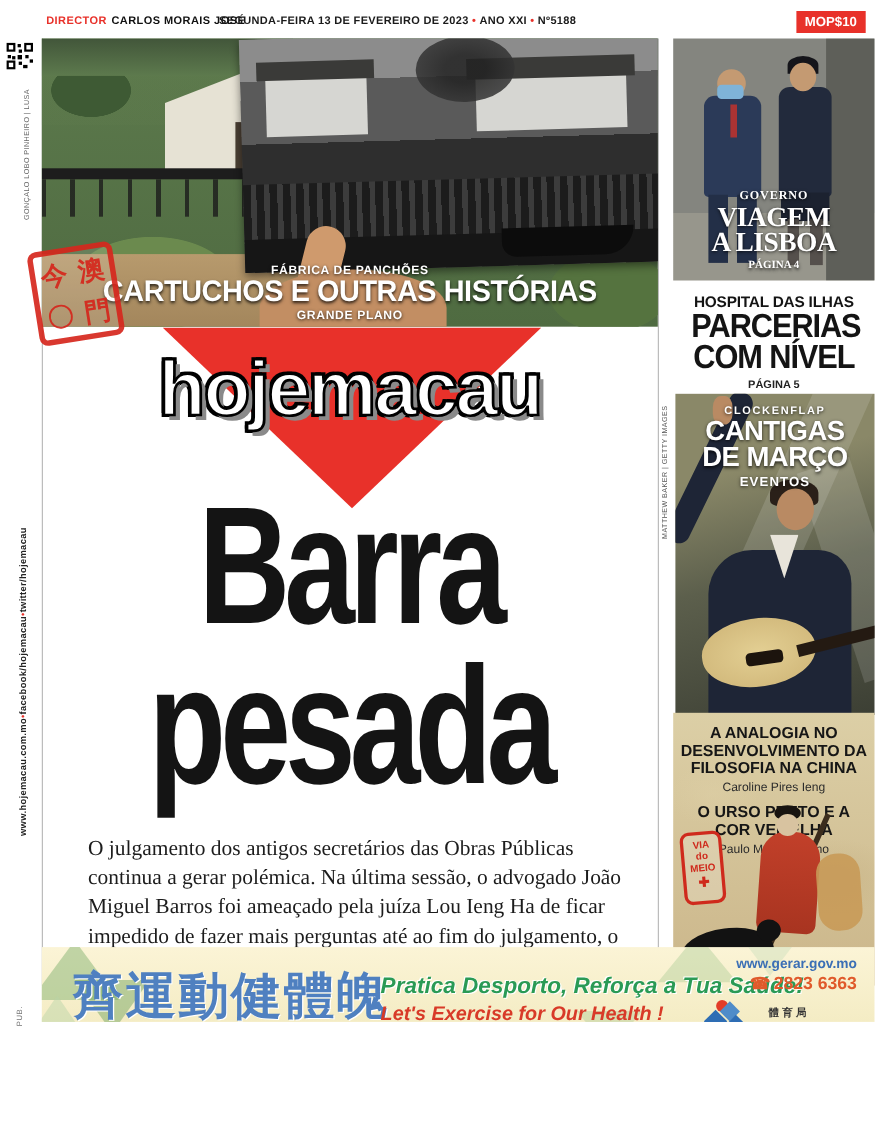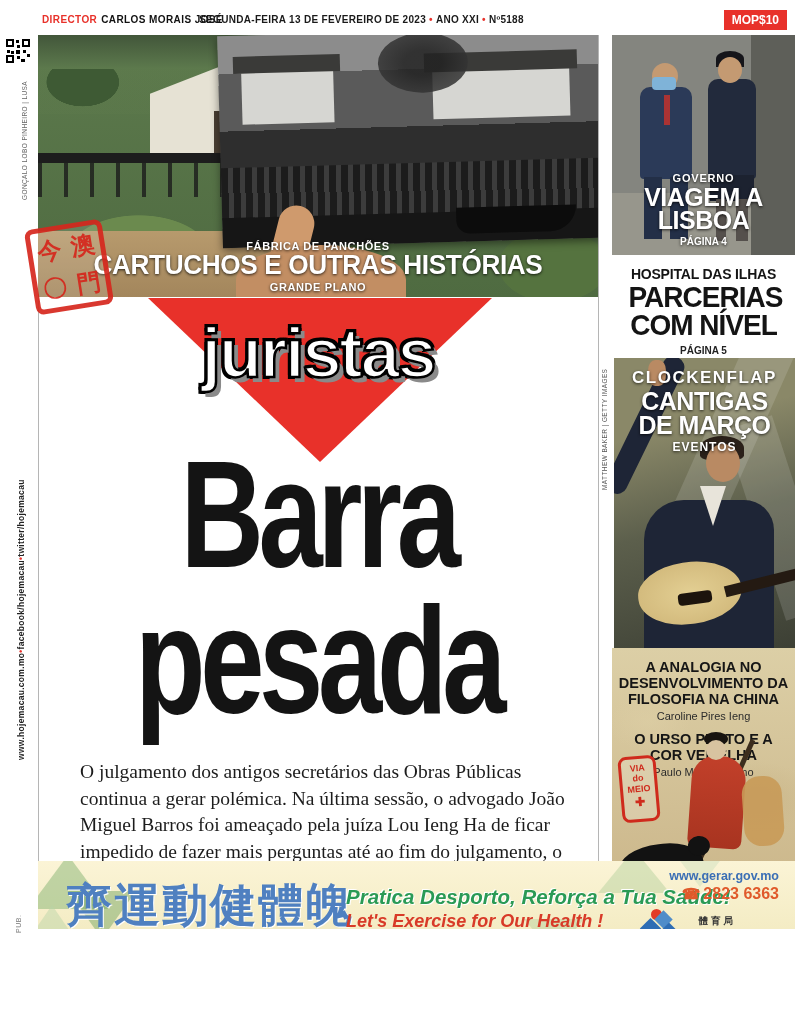--- a/index.html
+++ b/index.html
@@ -103,21 +103,21 @@
   .fig-man-mask { position:absolute; left:40px; top:42px; width:24px; height:13px; border-radius:4px; background:#7fb3d8; }
   .fig-man-tie { position:absolute; left:52px; top:60px; width:6px; height:30px; background:#a33; }
   .fig-man-legs { position:absolute; left:32px; top:142px; width:44px; height:62px;
     background:linear-gradient(90deg,#232f47 0 18px, transparent 18px 26px, #232f47 26px 44px); }
   .fig-wom { left:96px; top:44px; width:48px; height:100px; background:#222a3c; }
   .fig-wom-head { position:absolute; left:106px; top:22px; width:24px; height:26px; border-radius:50%; background:#c49a72; }
   .fig-wom-hair { position:absolute; left:104px; top:16px; width:28px; height:16px; border-radius:50% 50% 0 0; background:#15151a; }
   .fig-wom-skirt { position:absolute; left:98px; top:140px; width:44px; height:26px; background:#1c2230; }
   .fig-wom-legs { position:absolute; left:104px; top:164px; width:32px; height:42px;
     background:linear-gradient(90deg,#55504c 0 10px, transparent 10px 20px, #55504c 20px 30px); }
-  .gov-cap { position:absolute; left:0; right:0; bottom:8px; text-align:center; color:#fff; text-shadow:0 1px 3px #000c; }
+  .gov-cap { position:absolute; left:0; right:0; bottom:8px; text-align:center; color:#fff; text-shadow:0 1px 3px #000c;font-family:Liberation Serif, serif; }
   .gov-kicker { font-size:11px; font-weight:bold; letter-spacing:.8px; }
   .gov-title { font-size:25px; font-weight:800; line-height:.95; letter-spacing:-.5px; width:120px; margin:2px auto 0; }
   .gov-page { font-size:10px; font-weight:bold; margin-top:3px; }
 
   .story2 { position:absolute; left:612px; top:266px; width:183px; text-align:center; color:#141414; }
   .s2-kicker { font-size:14px; font-weight:800; letter-spacing:-.2px; }
   .s2-title { font-size:28px; font-weight:800; line-height:.92; letter-spacing:-1px; width:150px; margin:3px auto 0; transform:scaleY(1.08); }
   .s2-page { font-size:10px; font-weight:bold; margin-top:8px; color:#222; }
 
   .clock-credit { position:absolute; left:601px; top:360px; height:130px; font-size:6.5px; color:#555; letter-spacing:.4px; }
@@ -127,21 +127,21 @@
   .clock-arm { position:absolute; left:20px; top:-8px; width:22px; height:150px; background:#1e2536; transform:rotate(26deg); border-radius:10px; }
   .clock-hand { position:absolute; left:34px; top:2px; width:18px; height:26px; background:#b98a63; border-radius:40%; }
   .clock-body { position:absolute; left:30px; bottom:-20px; width:130px; height:170px; background:#1e2536; border-radius:40px 30px 0 0; }
   .clock-head { position:absolute; left:92px; top:86px; width:34px; height:38px; border-radius:50%; background:#b98a63; }
   .clock-hair { position:absolute; left:86px; top:78px; width:44px; height:24px; border-radius:50% 50% 20% 20%; background:#2a2019; }
   .clock-shirt { position:absolute; left:86px; top:128px; width:26px; height:40px; background:#e8e4da; clip-path:polygon(0 0,100% 0,50% 100%); }
   .guitar { position:absolute; left:24px; bottom:26px; width:104px; height:62px; background:radial-gradient(#e3cf93,#cdb375); border-radius:48% 52% 50% 50%; transform:rotate(-8deg); }
   .guitar-neck { position:absolute; left:110px; bottom:62px; width:78px; height:11px; background:#241a12; transform:rotate(-14deg); }
   .guitar-pick { position:absolute; left:64px; bottom:46px; width:34px; height:12px; background:#1c140d; border-radius:4px; transform:rotate(-8deg); }
   .clock-cap { position:absolute; left:0; right:0; top:10px; text-align:center; color:#fff; text-shadow:0 1px 3px #000b; z-index:5; }
-  .clock-kicker { font-size:17px; font-weight:bold; letter-spacing:1.5px; }
+  .clock-kicker { font-size:10px; font-weight:bold; letter-spacing:1.5px; }
   .clock-title { font-size:25px; font-weight:800; line-height:.95; letter-spacing:-.5px; width:140px; margin:2px auto; }
   .clock-section { font-size:12px; font-weight:bold; letter-spacing:1px; }
 
   .book { position:absolute; left:612px; top:648px; width:183px; height:248px; overflow:hidden;
     background:
       radial-gradient(60px 40px at 20% 30%, #e2d4ab55, transparent 70%),
       radial-gradient(80px 50px at 80% 60%, #bfa97955, transparent 70%),
       linear-gradient(180deg,#dccfa6,#cbb68a); }
   .book-text { position:absolute; left:0; right:0; top:12px; text-align:center; color:#161616; }
   .b-title1 { font-size:14.5px; font-weight:800; line-height:1.1; width:170px; margin:0 auto; }
@@ -263,21 +263,21 @@
   </div>
 
   <div class="seal">
     <span>今</span>
     <span>澳</span>
     <span>〇</span>
     <span>門</span>
   </div>
 
   <div class="tri"></div>
-  <div class="masthead">juristas</div>
+  <div class="masthead">hojemacau</div>
 
   <div class="headline">
     <div>Barra</div>
     <div>pesada</div>
   </div>
 
   <div class="lead">O julgamento dos antigos secretários das Obras Públicas continua a gerar polémica. Na última sessão, o advogado João Miguel Barros foi ameaçado pela juíza Lou Ieng Ha de ficar impedido de fazer mais perguntas até ao fim do julgamento, o que, segundo juristas “é um abuso de poder” e pode ser alvo de procedimento disciplinar.</div>
 
   <div class="pageref-row">
     <div class="line"></div>

